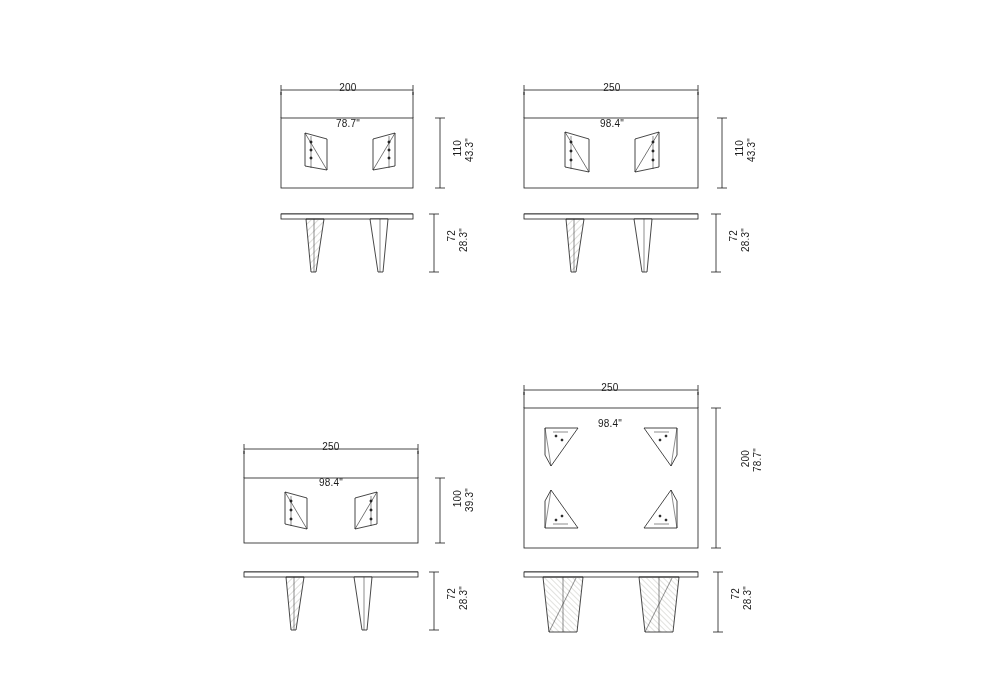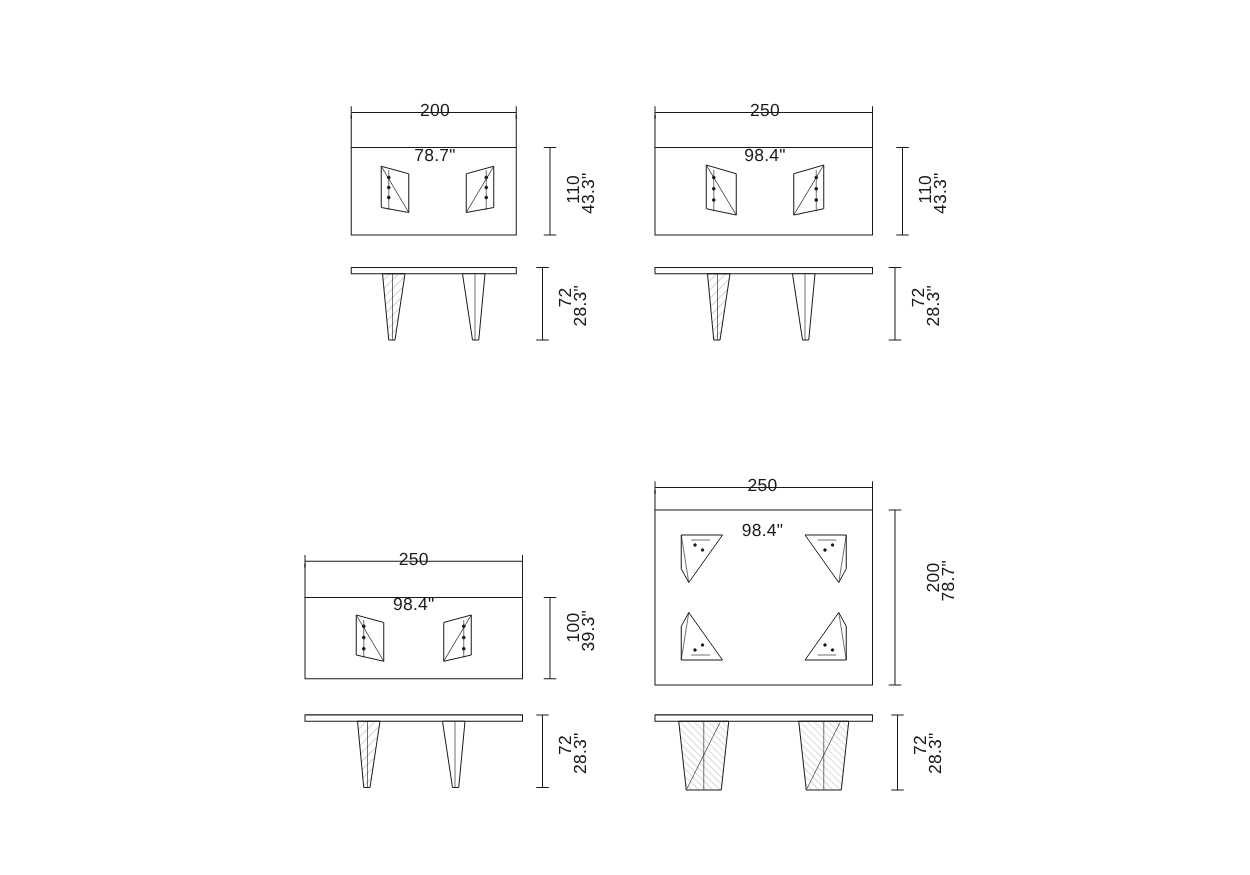--- a/index.html
+++ b/index.html
@@ -16,21 +16,21 @@
     position: relative;
   }
   #sheet {
     position: absolute;
     left: 0; top: 0;
     width: 1000px;
     height: 700px;
   }
   .dimtext {
     position: absolute;
-    font-size: 14px;
+    font-size: 10px;
     line-height: 12px;
     color: #1a1a1a;
     text-align: center;
     white-space: pre;
     letter-spacing: 0.2px;
   }
   .vert {
     writing-mode: vertical-rl;
     text-orientation: mixed;
     transform: rotate(180deg);

